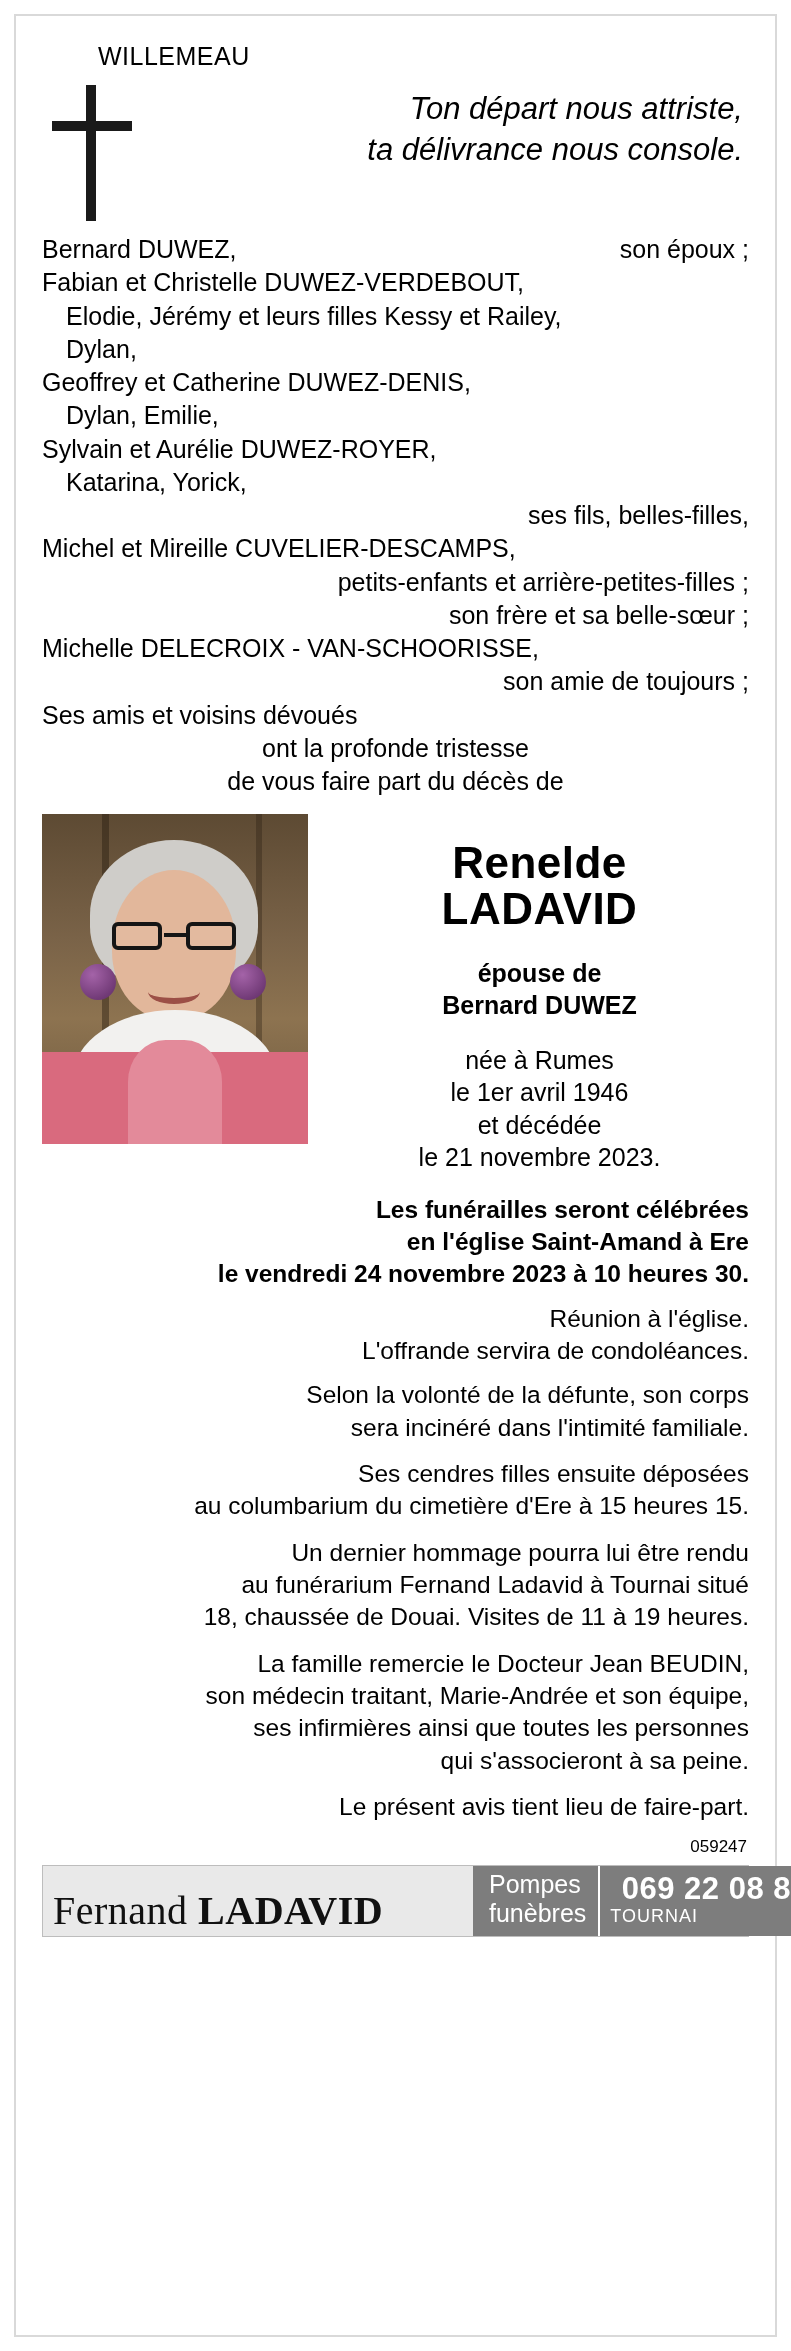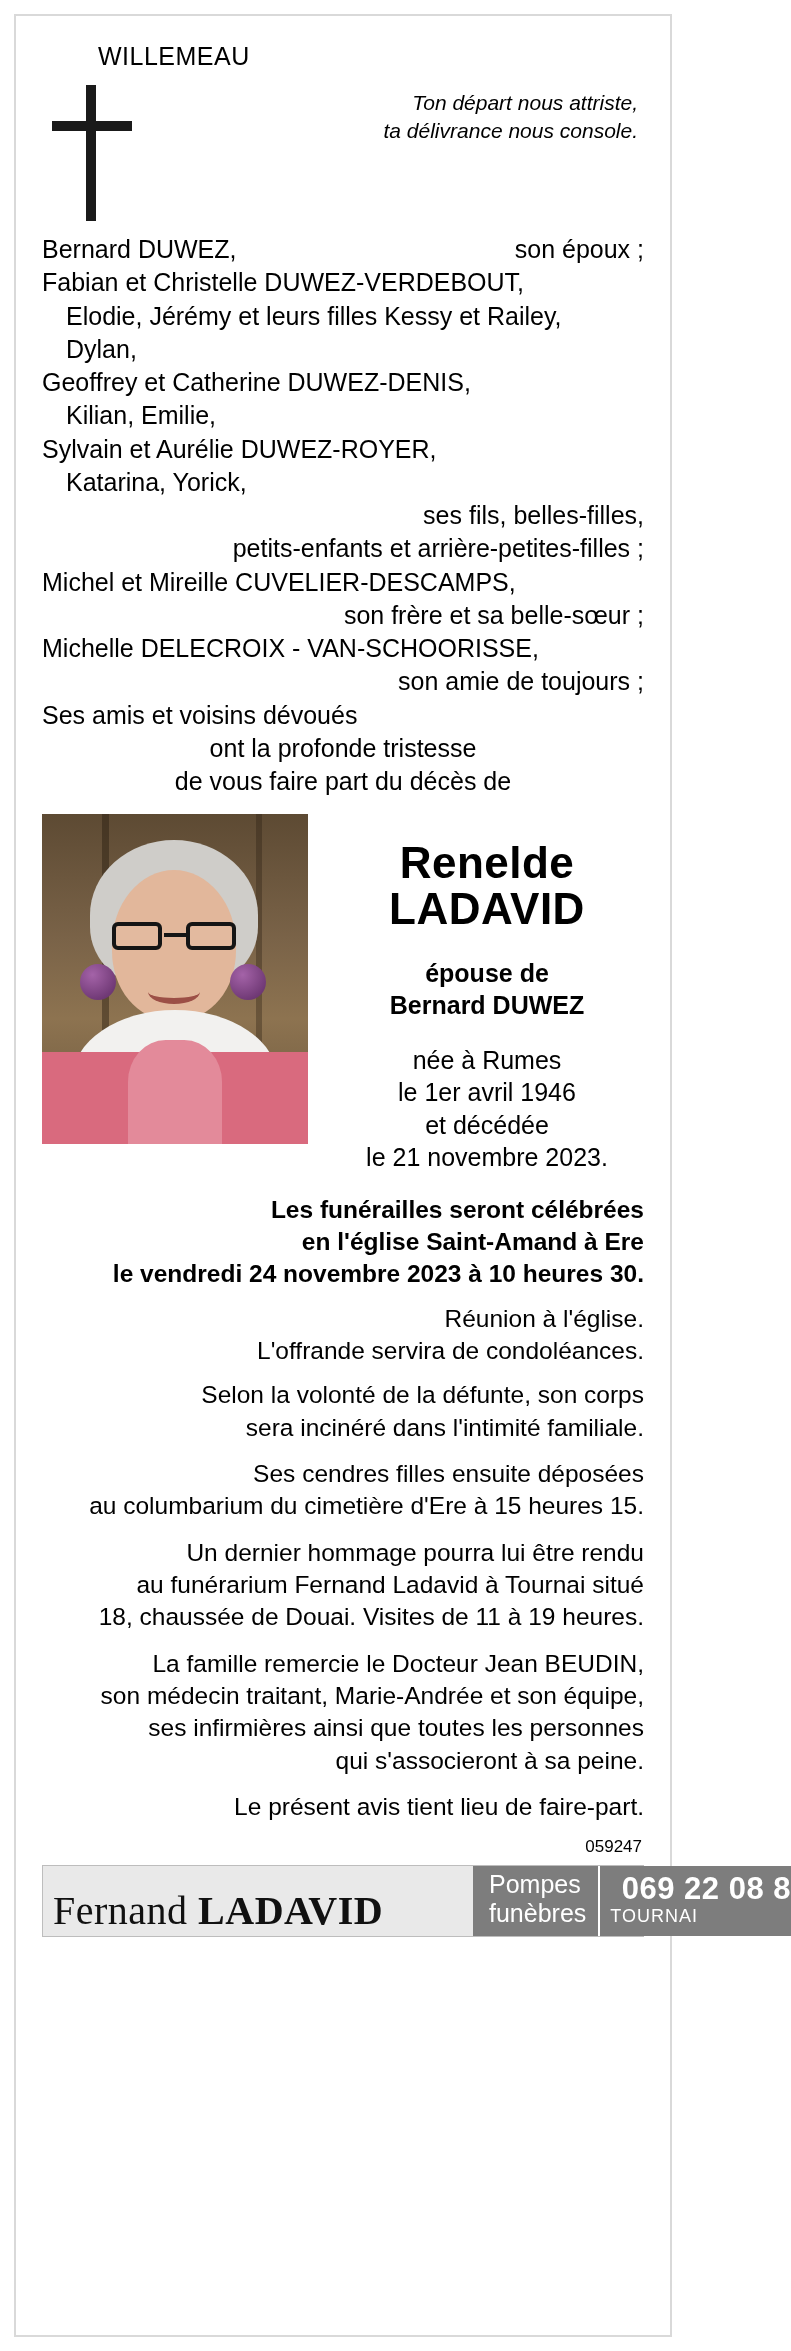--- a/index.html
+++ b/index.html
@@ -14,21 +14,21 @@
   .page {
     position: relative;
     width: 791px;
     height: 2351px;
     background: #ffffff;
     box-sizing: border-box;
     padding: 14px 14px;
   }
   .notice {
     position: relative;
-    width: 658px;
+    width: 763px;
     height: 2323px;
     border: 2px solid #d9d9d9;
     box-sizing: border-box;
     background: #ffffff;
     padding: 0 26px;
   }
   
   .locality {
     font-size: 25px;
     letter-spacing: 0.5px;
@@ -61,21 +61,21 @@
     left: 10px;
     top: 44px;
     width: 80px;
     height: 10px;
     background: #1a1a1a;
   }
   .motto {
     flex: 1 1 auto;
     text-align: right;
     font-style: italic;
-    font-size: 21px;
+    font-size: 31px;
     line-height: 1.32;
     padding-top: 12px;
     padding-right: 6px;
   }
   
   .family {
     margin-top: 16px;
     font-size: 25px;
     line-height: 1.33;
   }
@@ -343,26 +343,26 @@
 
     <div class="family">
       <div class="row-split">
         <span>Bernard DUWEZ,</span>
         <span>son époux ;</span>
       </div>
       <span class="fl">Fabian et Christelle DUWEZ-VERDEBOUT,</span>
       <span class="fl indent">Elodie, Jérémy et leurs filles Kessy et Railey,</span>
       <span class="fl indent">Dylan,</span>
       <span class="fl">Geoffrey et Catherine DUWEZ-DENIS,</span>
-      <span class="fl indent">Kilian, Emilie,</span>
+      <span class="fl indent">Dylan, Emilie,</span>
       <span class="fl">Sylvain et Aurélie DUWEZ-ROYER,</span>
       <span class="fl indent">Katarina, Yorick,</span>
       <span class="fl right">ses fils, belles-filles,</span>
+      <span class="fl">Michel et Mireille CUVELIER-DESCAMPS,</span>
       <span class="fl right">petits-enfants et arrière-petites-filles ;</span>
-      <span class="fl">Michel et Mireille CUVELIER-DESCAMPS,</span>
       <span class="fl right">son frère et sa belle-sœur ;</span>
       <span class="fl">Michelle DELECROIX - VAN-SCHOORISSE,</span>
       <span class="fl right">son amie de toujours ;</span>
       <span class="fl">Ses amis et voisins dévoués</span>
       <span class="fl center">ont la profonde tristesse</span>
       <span class="fl center">de vous faire part du décès de</span>
     </div>
 
     <div class="main-block">
       <div class="photo">

